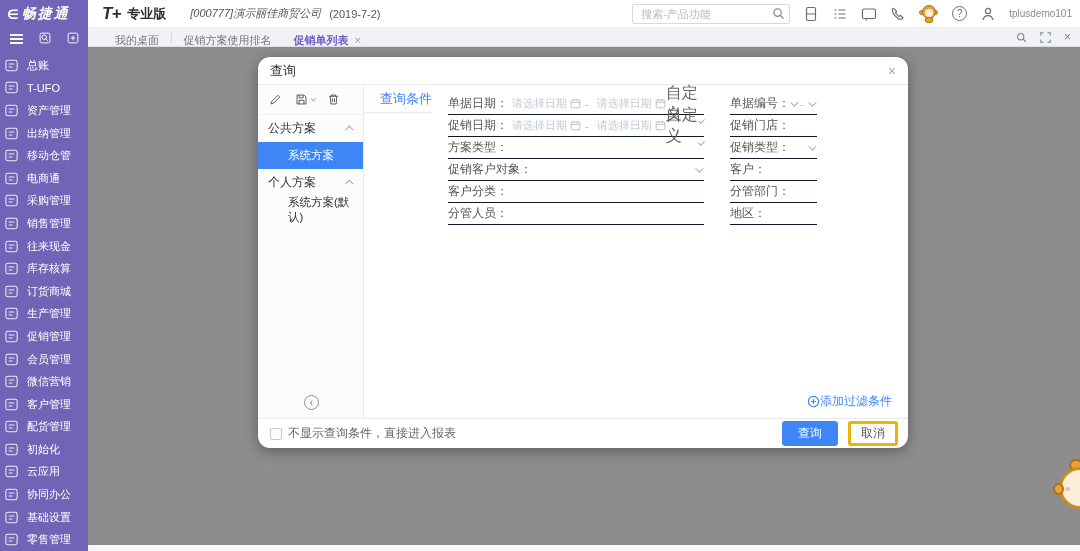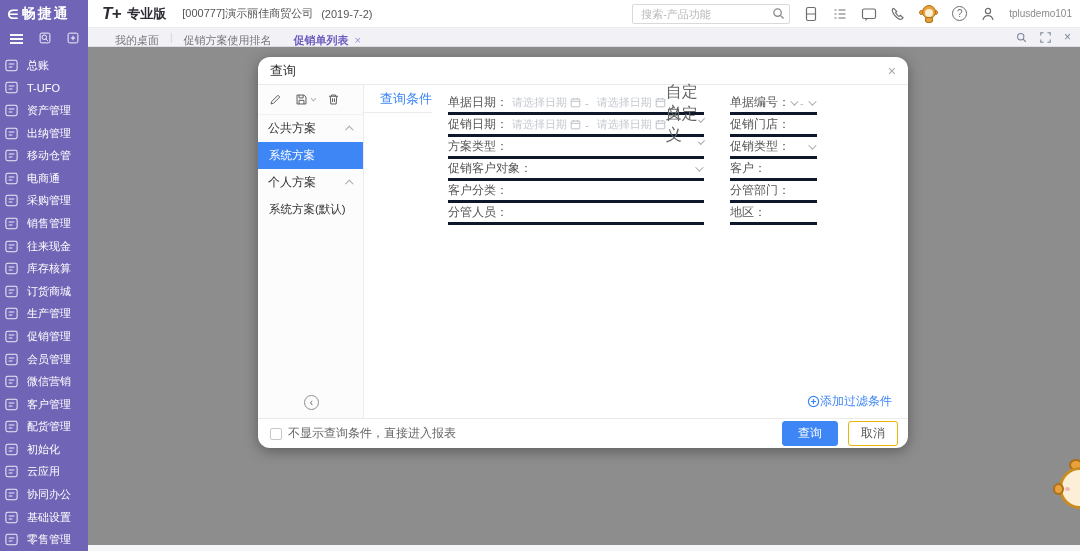--- a/index.html
+++ b/index.html
@@ -4,37 +4,37 @@
 <style>
   * { margin:0; padding:0; box-sizing:border-box; }
   html,body { width:1080px; height:551px; }
   body { font-family:"Liberation Sans","DejaVu Sans",sans-serif; font-size:12px; color:#333; }
   #app { position:relative; width:1080px; height:551px; background:#fff; overflow:hidden; }
 
   
   .sidebar { position:absolute; left:0; top:0; width:88px; height:551px; background:#7064B6; z-index:5; }
   .logo { height:28px; display:flex; align-items:center; padding-left:7px; color:#fff; }
   .logo-mark { font-size:13px; font-weight:bold; margin-right:3px; font-style:italic; }
-  .logo-text { font-size:14px; font-weight:bold; letter-spacing:2px; white-space:nowrap; }
+  .logo-text { font-size:14px; font-weight:bold; font-style:italic; letter-spacing:2px; white-space:nowrap; }
   .side-toolbar { height:22px; display:flex; align-items:center; padding-left:10px; gap:16px; }
   .burger { width:13px; display:inline-block; cursor:pointer; }
   .burger i { display:block; height:1.6px; background:rgba(255,255,255,.95); margin:2.4px 0; }
   .side-tb-ic svg { width:12px; height:12px; stroke:rgba(255,255,255,.95); fill:none; stroke-width:1.3; }
   .side-menu { margin-top:4px; }
   .side-item { height:22.6px; display:flex; align-items:center; padding-left:4px; cursor:pointer; }
   .side-ic { width:15px; height:15px; display:inline-flex; }
   .side-ic svg { width:15px; height:15px; stroke:rgba(255,255,255,.88); fill:none; stroke-width:1.1; }
   .side-label { color:#fff; font-size:11px; margin-left:8px; white-space:nowrap; }
 
   
   .topbar { position:absolute; left:88px; top:0; width:992px; height:28px; background:#fff;
             border-bottom:1px solid #ececec; display:flex; align-items:center; padding:0 8px 0 14px; }
   .tplus { font-size:17px; font-weight:bold; font-style:italic; color:#2c2c34; letter-spacing:-1px; }
   .edition { font-size:13px; font-weight:bold; color:#2c2c34; margin-left:7px; }
-  .account { font-size:11px; color:#555; margin-left:16px; white-space:nowrap; }
+  .account { font-size:11px; color:#555; margin-left:24px; white-space:nowrap;font-style:italic; }
   .login-date { font-size:11px; color:#555; margin-left:8px; }
   .topbar-right { margin-left:auto; display:flex; align-items:center; gap:13px; }
   .search-box { position:relative; width:158px; height:20px; }
   .search-box input { width:100%; height:100%; border:1px solid #d9d9d9; border-radius:2px;
         font-size:11px; padding:0 22px 0 8px; color:#666; outline:none; font-family:inherit; }
   .search-box input::placeholder { color:#b9b9b9; }
   .search-box .mag { position:absolute; right:5px; top:3px; }
   .hd-ic { display:inline-flex; cursor:pointer; }
   .hd-ic svg { width:16px; height:16px; stroke:#6e6e6e; fill:none; stroke-width:1.2; }
   .mag svg { width:13px; height:13px; stroke:#8a8a8a; fill:none; stroke-width:1.4; }
@@ -87,52 +87,52 @@
   .scheme-panel { width:106px; border-right:1px solid #EBEBEB; background:#FCFCFC; position:relative; }
   .scheme-toolbar { height:30px; display:flex; align-items:center; padding:0 11px; gap:13px; border-bottom:1px solid #F1F1F1; }
   .scheme-toolbar .st-ic { display:inline-flex; cursor:pointer; align-items:center; }
   .scheme-toolbar svg { width:13px; height:13px; stroke:#5a5a5a; fill:none; stroke-width:1.2; }
   .chev { display:inline-block; width:6px; height:6px; border-right:1.3px solid #A6ABB3; border-bottom:1.3px solid #A6ABB3; }
   .chev.down { transform:rotate(45deg) translateY(-2px); }
   .chev.up { transform:rotate(-135deg) translateY(-1px); }
   .chev.mini { width:4px; height:4px; margin-left:2px; }
   .tree-group { height:27px; display:flex; align-items:center; padding:0 10px; font-size:12px; color:#333; cursor:pointer; }
   .tree-group .chev { margin-left:auto; }
-  .tree-item { height:27px; display:flex; align-items:center; padding-left:11px; font-size:11.5px; color:#333; cursor:pointer; }
+  .tree-item { height:27px; display:flex; align-items:center; padding-left:30px; font-size:11.5px; color:#333; cursor:pointer; }
   .tree-item.selected { background:#3E86F6; color:#fff; }
   .panel-collapse { position:absolute; bottom:8px; left:46px; width:15px; height:15px; border:1px solid #8f8f8f;
         border-radius:50%; display:flex; align-items:center; justify-content:center; font-size:10px; color:#666; cursor:pointer; }
 
   .cond-main { flex:1; position:relative; display:flex; flex-direction:row; }
   .cond-header { height:28px; display:flex; align-items:center; padding-left:16px; border-bottom:1px solid #EBEBEB; }
   .cond-header-text { font-size:13px; color:#3E86F6; cursor:default; }
   .cond-form { display:flex; gap:26px; padding:8px 16px 0 16px; }
   .col { display:flex; flex-direction:column; }
   .col-left { width:256px; }
   .col-right { flex:1; }
-  .frow { height:22px; display:flex; align-items:center; border-bottom:3px solid #0f172a; font-size:12px; }
+  .frow { height:22px; display:flex; align-items:center; border-bottom:1px solid #0f172a; font-size:12px; }
   .flabel { color:#555; white-space:nowrap; }
   .ph { color:#C5C9D0; font-size:11px; margin-left:4px; white-space:nowrap; }
   .cal { display:inline-flex; margin-left:3px; }
   .cal svg { width:11px; height:11px; stroke:#B9BDC4; fill:none; stroke-width:1.2; }
   .dash { color:#B9BDC4; margin:0 4px; font-size:11px; }
   .range-mode { margin-left:auto; color:#666; font-size:16px; cursor:pointer; display:flex; align-items:flex-end; gap:0; padding-right:2px; }
   .sel-chev { margin-left:auto; padding-right:3px; cursor:pointer; display:inline-flex; }
   .spacer { flex:1; }
   .add-filter { position:absolute; right:16px; bottom:8px; display:flex; align-items:center; gap:0;
         color:#3E86F6; font-size:12px; cursor:pointer;text-align:right; }
   .add-filter svg { width:13px; height:13px; stroke:#3E86F6; fill:none; stroke-width:1.3; }
 
   .modal-footer { height:30px; border-top:1px solid #EBEBEB; display:flex; align-items:center; padding:0 10px 0 12px; }
   .cb { width:12px; height:12px; border:1px solid #C8C8C8; border-radius:2px; background:#fff; cursor:pointer; }
   .cb-label { font-size:12px; color:#666; margin-left:6px; }
   .btn { height:25px; border-radius:3px; font-size:12px; display:flex; align-items:center; justify-content:center;
          cursor:pointer; font-family:inherit; }
   .btn-primary { width:56px; background:#3E86F6; color:#fff; border:1px solid #3E86F6; margin-left:auto; }
-  .btn-plain { width:50px; background:#fff; color:#555; border:1px solid #eab308; margin-left:10px; }
+  .btn-plain { width:50px; background:#fff; color:#555; border:3px solid #eab308; margin-left:10px; }
 </style>
 </head>
 <body>
 
 <div id="app">
 
   <aside class="sidebar">
     <div class="logo">
       <span class="logo-mark">∈</span>
       <span class="logo-text">畅捷通</span>

